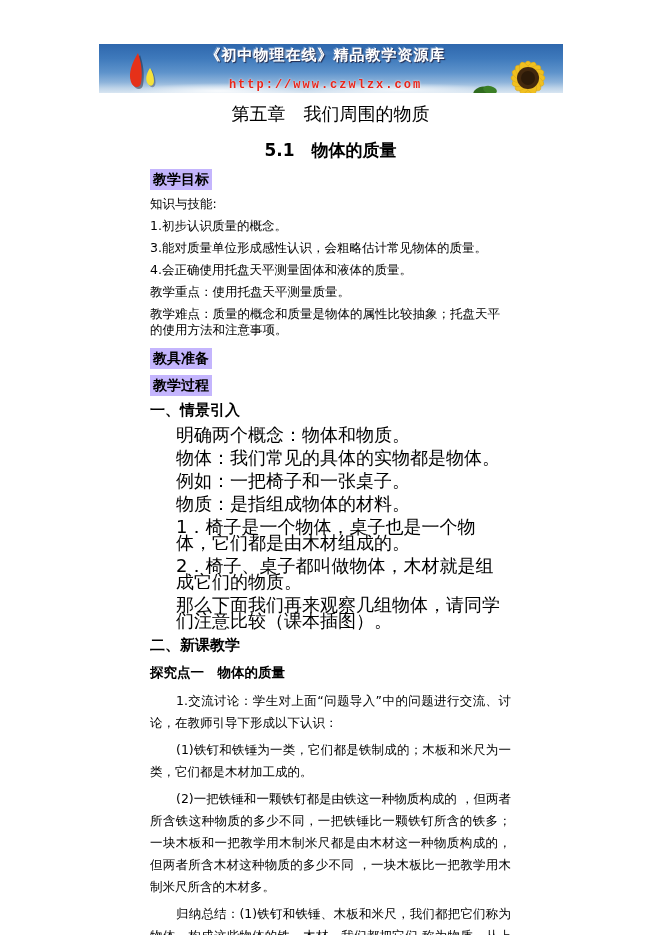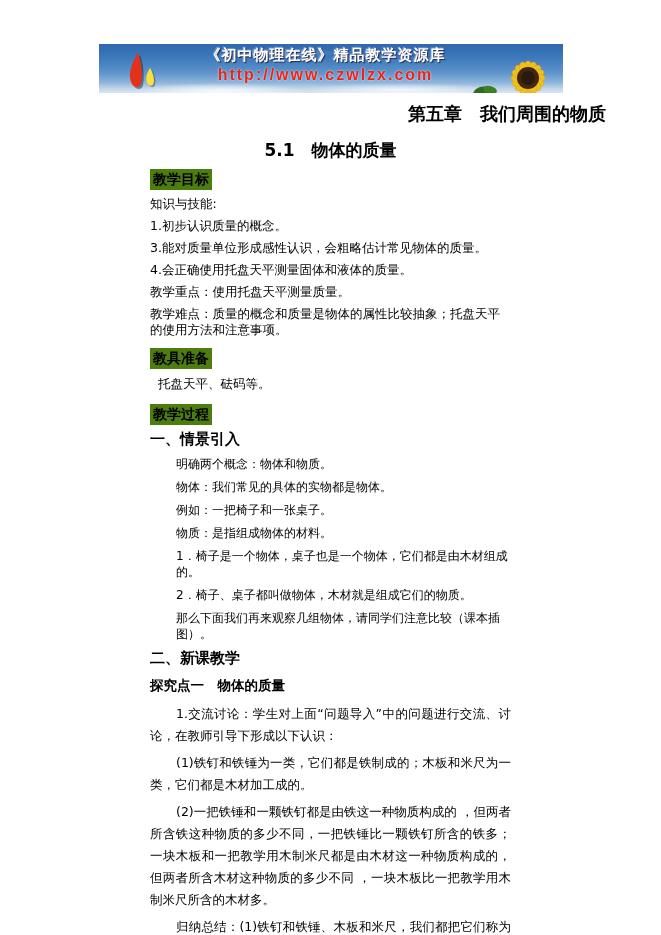--- a/index.html
+++ b/index.html
@@ -35,45 +35,45 @@
     text-align:center;line-height:1.1;
   }
   .site-title{
     display:block;
     font-size:15px;font-weight:bold;letter-spacing:1px;
     color:#ffffff;
     text-shadow:1px 1px 1px rgba(30,30,60,.9), -1px -1px 0 rgba(255,255,255,.25);
     white-space:nowrap;
   }
   .site-url{
-    display:block;margin-top:2px;
-    font-family:Liberation Sans, sans-serif;
-    font-size:16px;font-weight:bold;letter-spacing:2px;
+    display:block;margin-top:15px;
+    font-family:Liberation Mono, monospace;
+    font-size:12px;font-weight:bold;letter-spacing:2px;
     color:#e8251a;
     text-shadow:0 0 2px rgba(255,255,255,.9);
     white-space:nowrap;
   }
   .sunflower{position:absolute;right:4px;bottom:-16px;width:62px;height:62px;}
   .leaves{position:absolute;right:64px;bottom:-5px;width:26px;height:16px;}
   
   .chapter-title{
     margin:10px 0 0 0;
-    text-align:right;
-    font-size:18px;font-weight:bold;line-height:22px;
+    text-align:center;
+    font-size:18px;font-weight:normal;line-height:22px;
   }
   .lesson-title{
     margin:15px 0 0 0;
     text-align:center;
     font-size:17px;font-weight:bold;line-height:21px;
   }
   
   .content{padding:0 95px 0 95px;}
   .sec-hdr{
     display:inline-block;
-    background:#4d7c0f;
+    background:#c4b5fd;
     color:#000;
     font-size:14px;font-weight:bold;line-height:17px;
     padding:2px 3px;
   }
   .hdr-goals{margin-top:8px;}
   .hdr-aids{margin-top:4px;font-family:Liberation Serif, serif;}
   .hdr-process{margin-top:6px;}
   .goal-lines{margin-top:6px;}
   .goal-lines p{
     margin:0 0 6px 0;
@@ -84,21 +84,21 @@
     font-size:12.5px;line-height:16px;
     padding-left:8px;
   }
   .part-heading{
     margin:5px 0 0 0;
     font-size:15px;font-weight:bold;line-height:18px;
   }
   .intro-lines{margin-top:8px;}
   .intro-lines p{
     margin:0 0 7px 0;
-    font-size:12px;line-height:16px;
+    font-size:18px;line-height:16px;
     padding-left:26px;
   }
   .part2-heading{margin-top:2px;}
   .inquiry-heading{
     margin:10px 0 0 0;
     font-size:13.5px;font-weight:bold;line-height:17px;
   }
   .inquiry-paras{margin-top:9px;}
   .inquiry-paras p{
     margin:0 0 5px 0;
@@ -165,21 +165,20 @@
       <p>1.初步认识质量的概念。</p>
       <p>3.能对质量单位形成感性认识，会粗略估计常见物体的质量。</p>
       <p>4.会正确使用托盘天平测量固体和液体的质量。</p>
       <p>教学重点：使用托盘天平测量质量。</p>
       <p>教学难点：质量的概念和质量是物体的属性比较抽象；托盘天平的使用方法和注意事项。</p>
     </div>
 
     <div>
       <span class="sec-hdr hdr-aids">教具准备</span>
     </div>
-    <p class="aids-line">托盘天平、砝码等。</p>
 
     <div>
       <span class="sec-hdr hdr-process">教学过程</span>
     </div>
 
     <div class="part-heading">一、情景引入</div>
 
     <div class="intro-lines">
       <p>明确两个概念：物体和物质。</p>
       <p>物体：我们常见的具体的实物都是物体。</p>

